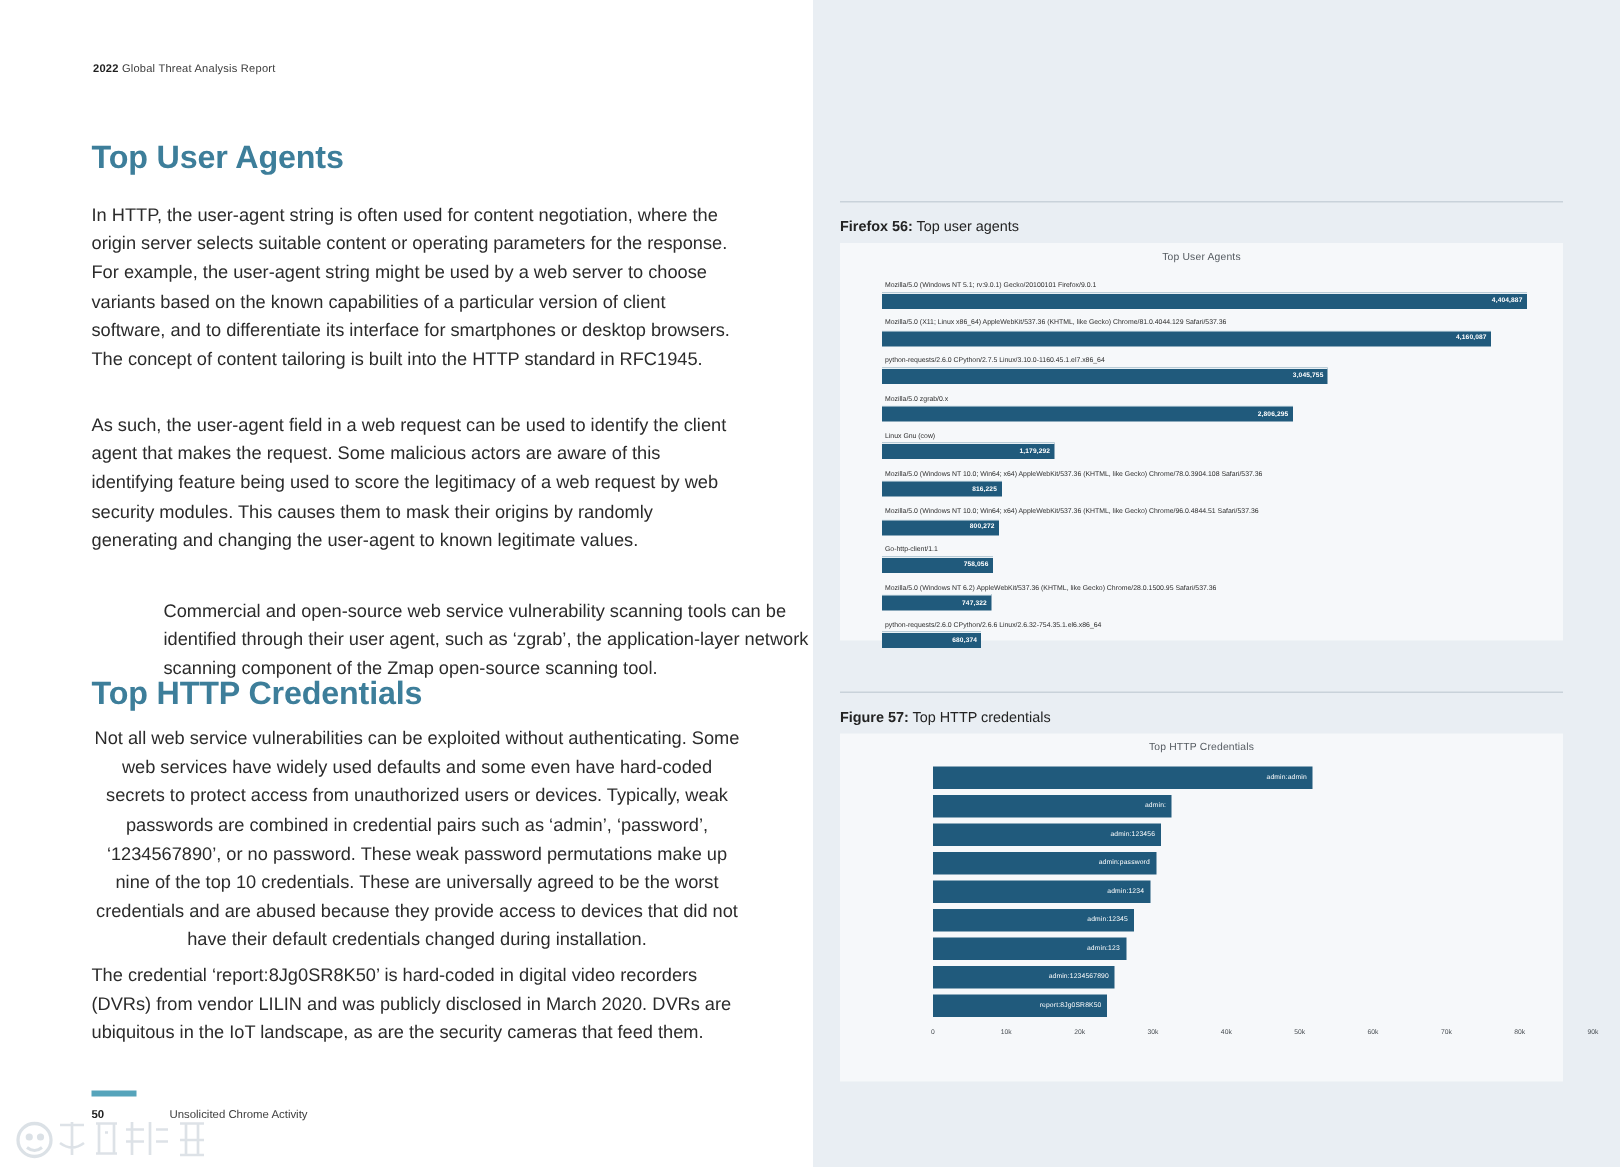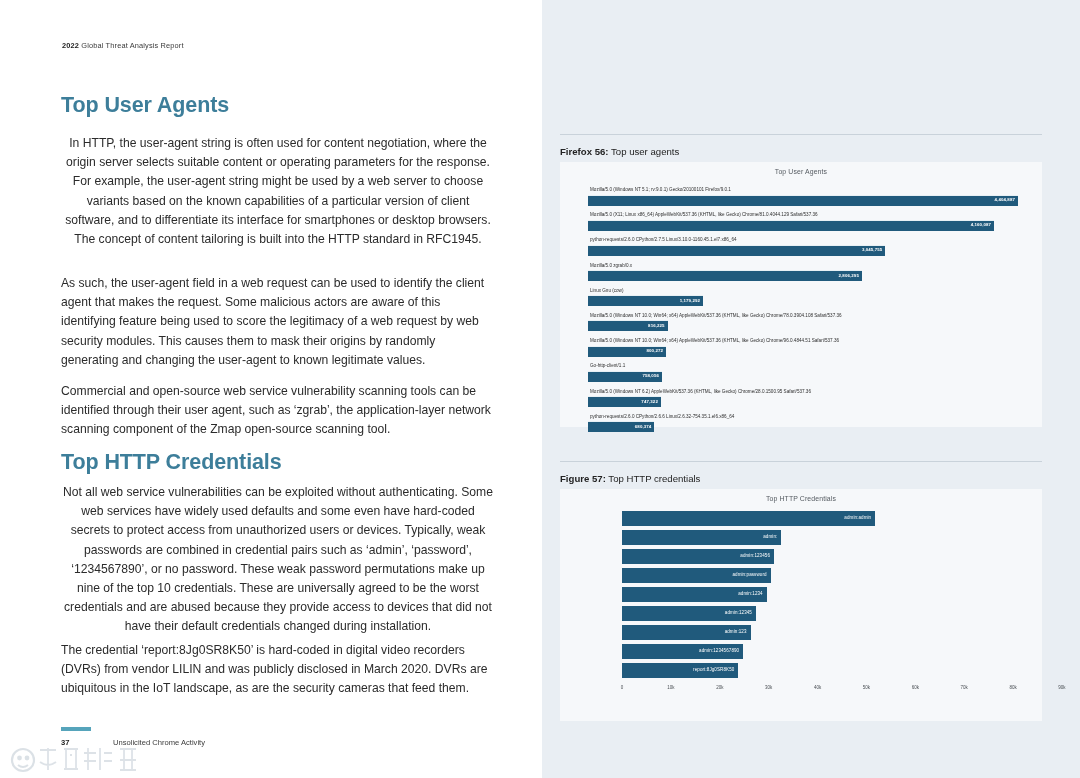--- a/index.html
+++ b/index.html
@@ -46,23 +46,23 @@
 
   .body-para {
     position: absolute;
     left: 61px;
     width: 434px;
     font-size: 12.15px;
     line-height: 19.2px;
     color: #2b2b2b;
     text-align: left;
   }
-  #para-1 { top: 134px; text-align: center; }
+  #para-1 { top: 134px; }
   #para-2 { top: 274px; }
-  #para-3 { top: 382px; }
+  #para-3 { top: 398px; margin-left: 48px; }
   #para-4 { top: 483px; text-align: center; }
   #para-5 { top: 641px; }
 
   .footer-rule {
     position: absolute;
     left: 61px; top: 727px;
     width: 30px; height: 4px;
     background: #56a4bb;
   }
   .footer-line {
@@ -218,21 +218,21 @@
     <p class="body-para" id="para-2">As such, the user-agent field in a web request can be used to identify the client agent that makes the request. Some malicious actors are aware of this identifying feature being used to score the legitimacy of a web request by web security modules. This causes them to mask their origins by randomly generating and changing the user-agent to known legitimate values.</p>
     <p class="body-para" id="para-3">Commercial and open-source web service vulnerability scanning tools can be identified through their user agent, such as ‘zgrab’, the application-layer network scanning component of the Zmap open-source scanning tool.</p>
 
     <h2 class="section-title" id="title-http-creds">Top HTTP Credentials</h2>
 
     <p class="body-para" id="para-4">Not all web service vulnerabilities can be exploited without authenticating. Some web services have widely used defaults and some even have hard-coded secrets to protect access from unauthorized users or devices. Typically, weak passwords are combined in credential pairs such as ‘admin’, ‘password’, ‘1234567890’, or no password. These weak password permutations make up nine of the top 10 credentials. These are universally agreed to be the worst credentials and are abused because they provide access to devices that did not have their default credentials changed during installation.</p>
     <p class="body-para" id="para-5">The credential ‘report:8Jg0SR8K50’ is hard-coded in digital video recorders (DVRs) from vendor LILIN and was publicly disclosed in March 2020. DVRs are ubiquitous in the IoT landscape, as are the security cameras that feed them.</p>
 
     <div class="footer-rule"></div>
     <div class="footer-line">
-      <span class="pageno">37</span><span>Unsolicited Chrome Activity</span>
+      <span class="pageno">50</span><span>Unsolicited Chrome Activity</span>
     </div>
 
     <svg id="watermark" viewBox="0 0 150 36">
       <circle cx="15" cy="20" r="11" fill="none" stroke="#bfc9d2" stroke-width="2.2"></circle>
       <circle cx="11.5" cy="18" r="2.4" fill="#bfc9d2"></circle>
       <circle cx="19" cy="18" r="2.4" fill="#bfc9d2"></circle>
       <path d="M10 25 q5 4 10 0" fill="none" stroke="#bfc9d2" stroke-width="2"></path>
       <g fill="none" stroke="#c3ccd5" stroke-width="1.8">
         <path d="M32 10 h16 M40 8 v22 M32 22 q8 6 16 0"></path>
         <path d="M56 9 h14 M58 9 v20 M68 9 v20 M56 29 h14 M62 15 h2"></path>

